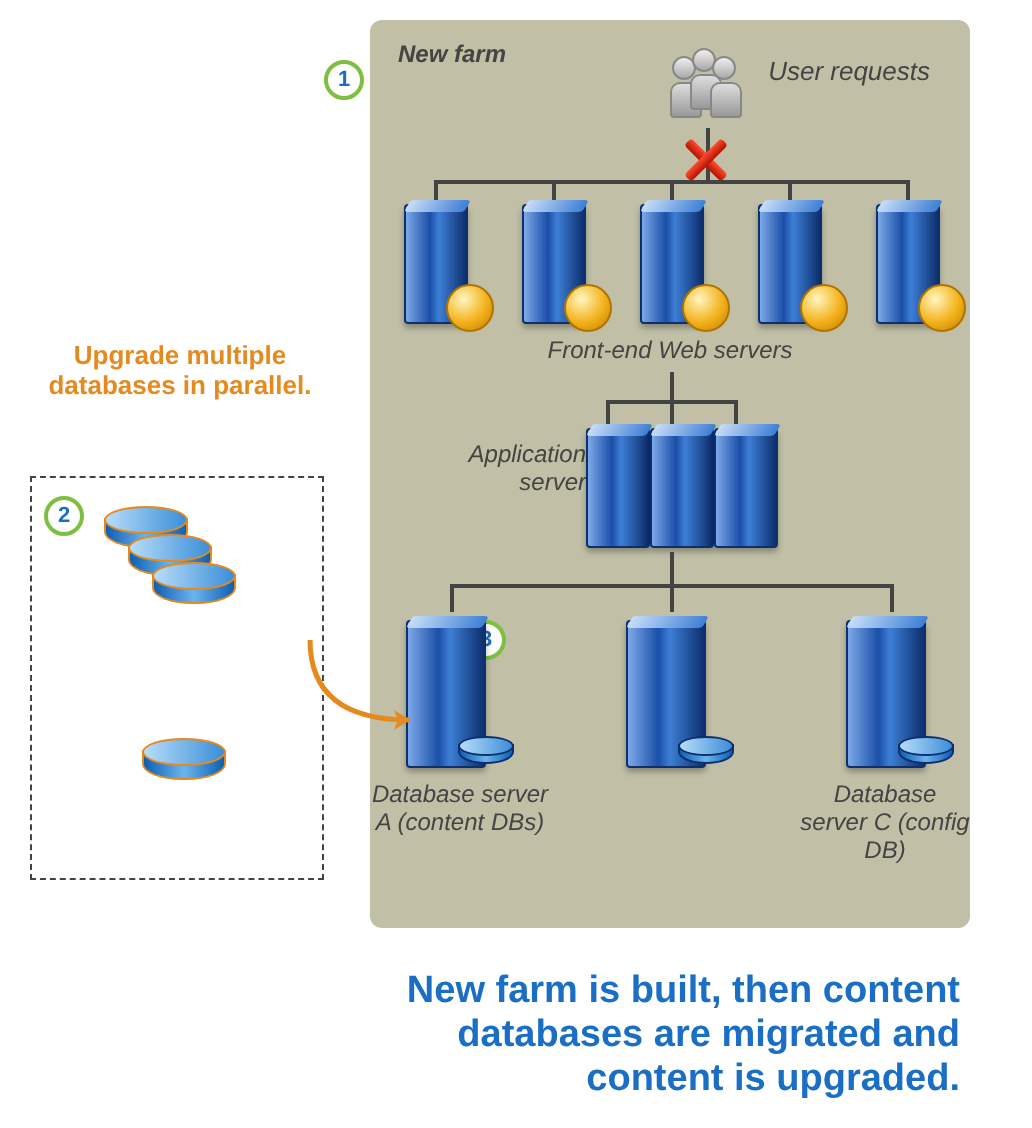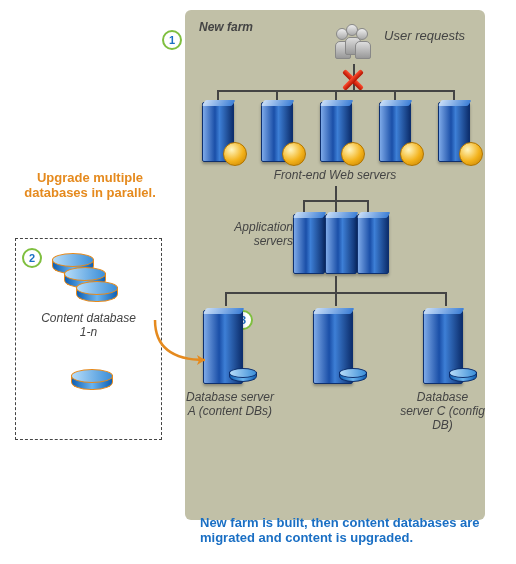--- a/index.html
+++ b/index.html
@@ -10,21 +10,21 @@
     height: 564px;
     position: relative;
     background: #fff;
     color: #333;
   }
   .farm-box {
     position: absolute;
     left: 185px;
     top: 10px;
     width: 300px;
-    height: 510px;
+    height: 454px;
     background: #c1c0a7;
     border-radius: 6px;
   }
   .step-bubble {
     width: 16px; height: 16px;
     border: 2px solid #7fbf3f;
     border-radius: 50%;
     color: #1a6fc4;
     font-weight: bold;
     font-size: 11px;
@@ -54,23 +54,22 @@
     text-align: center;
     position: absolute;
   }
   .blue-note {
     position: absolute;
     left: 200px;
     top: 485px;
     width: 280px;
     color: #1a6fc4;
     font-weight: bold;
-    text-align: left;
-    font-size: 13px;
-    margin-top: 30px;
+    text-align: right;
+    font-size: 19px;
   }
   .orange-note {
     position: absolute;
     left: 20px;
     top: 170px;
     width: 140px;
     color: #e58a1e;
     font-weight: bold;
     font-size: 13px;
     text-align: center;
@@ -250,21 +249,21 @@
   <div class="globe" style="left:274px; top:132px;"></div>
 
   <div class="label" style="left:60px; top:158px; width:180px;">Front-end Web servers</div>
 
   <div class="line vline" style="left:150px; top:176px; height:14px;"></div>
   <div class="line hline" style="left:118px; top:190px; width:64px;"></div>
   <div class="line vline" style="left:118px; top:190px; height:12px;"></div>
   <div class="line vline" style="left:150px; top:190px; height:12px;"></div>
   <div class="line vline" style="left:182px; top:190px; height:12px;"></div>
 
-  <div class="label" style="left:18px; top:210px; width:90px; text-align:right;">Application servers</div>
+  <div class="label" style="left:18px; top:210px; width:90px; text-align:right;">Application server</div>
 
   <div class="tower" style="left:108px; top:204px;">
       <div class="top"></div>
       <div class="body"></div>
     </div>
   <div class="tower" style="left:140px; top:204px;">
       <div class="top"></div>
       <div class="body"></div>
     </div>
   <div class="tower" style="left:172px; top:204px;">
@@ -322,21 +321,20 @@
       <div class="top"></div>
     </div>
   <div class="cyl" style="left:48px; top:28px;">
       <div class="side"></div>
       <div class="top"></div>
     </div>
   <div class="cyl" style="left:60px; top:42px;">
       <div class="side"></div>
       <div class="top"></div>
     </div>
-  <div class="label" style="left:20px; top:72px; width:105px;">Content database 1-n</div>
 
   <div class="cyl" style="left:55px; top:130px;">
       <div class="side"></div>
       <div class="top"></div>
     </div>
 </div>
 
 <div class="arrow">
   <svg width="80" height="60">
     <path d="M 5 5 Q 5 45 55 45" stroke="#e58a1e" stroke-width="2.5" fill="none"></path>

